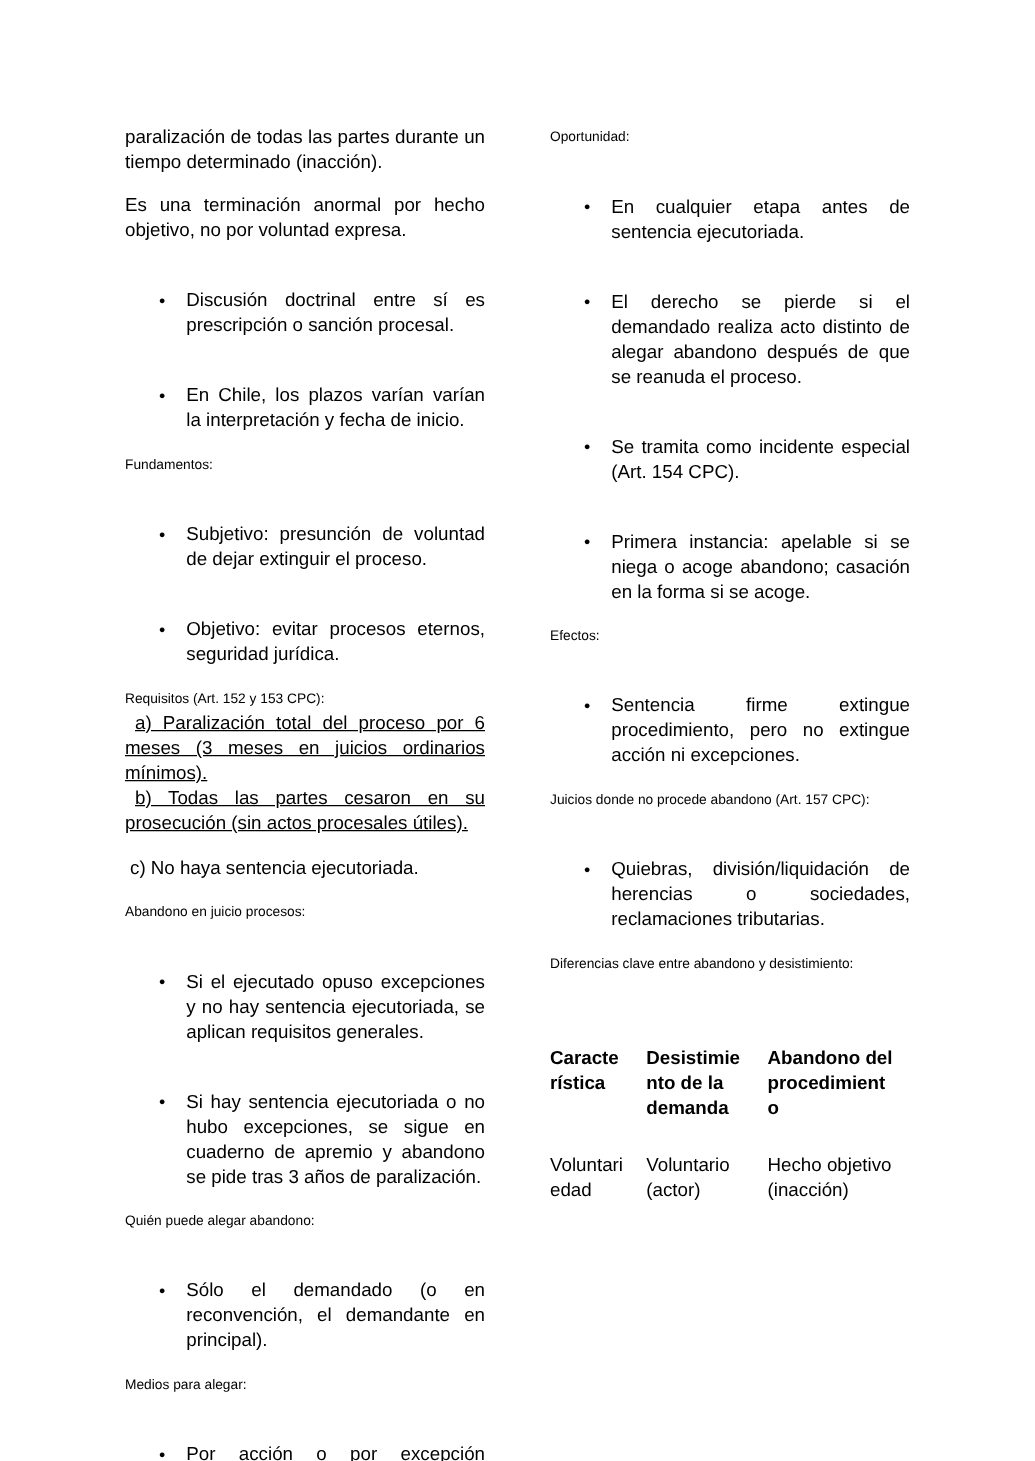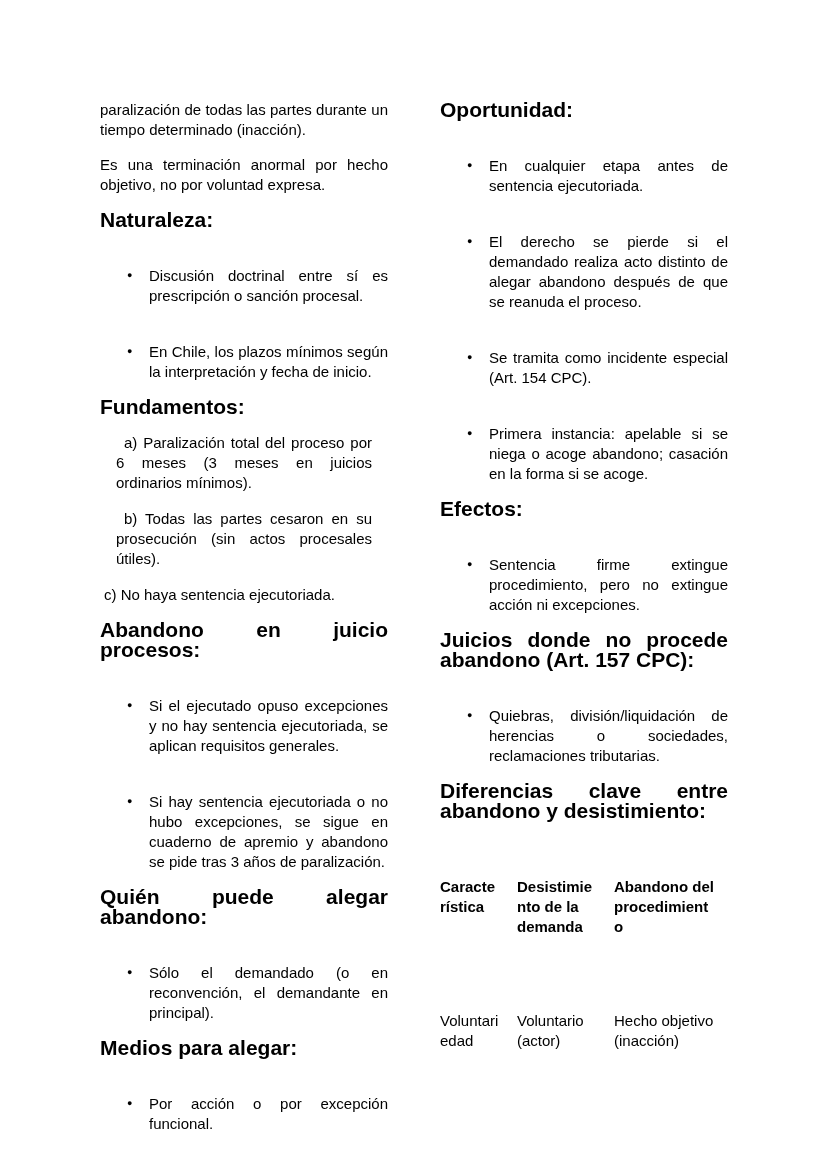--- a/index.html
+++ b/index.html
@@ -26,28 +26,28 @@
     background: #ffffff;
   }
   .col {
     flex: 0 0 288px;
     width: 288px;
   }
   .para {
     margin: 0 0 15px 0;
     text-align: justify;
   }
-  .para.tight { margin: 16px; }
-  .para.endgroup { margin: 0 0 15px 0; }
+  .para.tight { margin: 0; text-decoration: underline; }
+  .para.endgroup { margin: 16px 0 15px 0; }
   .indent-a { text-indent: 8px; }
   .indent-c { text-indent: 4px; }
   h3 {
-    font-size: 21px;
+    font-size: 11px;
     line-height: 20px;
-    font-weight: bold;
+    font-weight: normal;
     margin: 0 0 15px 0;
     text-align: justify;
   }
   h3.no-gap { margin: 0; }
   ul.bullets {
     list-style: none;
     margin: 0 0 15px 0;
     padding: 0;
   }
   ul.bullets li {
@@ -66,44 +66,48 @@
   }
   .table {
     margin-top: 56px;
   }
   .trow {
     display: grid;
     grid-template-columns: 77px 97px 114px;
   }
   .trow.head {
     font-weight: bold;
-    margin-bottom: 74px;
+    margin-bottom: 26px;
   }
   .tcell {
     white-space: pre-line;
     padding-right: 6px;
   }
 </style>
 </head>
 <body>
 
 <div class="page">
 
   <div class="col">
     <p class="para">paralización de todas las partes durante un tiempo determinado (inacción).</p>
     <p class="para">Es una terminación anormal por hecho objetivo, no por voluntad expresa.</p>
 
-    <h3>Naturaleza:</h3>
     <ul class="bullets">
       <li>Discusión doctrinal entre sí es prescripción o sanción procesal.</li>
-      <li>En Chile, los plazos mínimos según la interpretación y fecha de inicio.</li>
+      <li>En Chile, los plazos varían varían la interpretación y fecha de inicio.</li>
     </ul>
 
     <h3>Fundamentos:</h3>
+    <ul class="bullets">
+      <li>Subjetivo: presunción de voluntad de dejar extinguir el proceso.</li>
+      <li>Objetivo: evitar procesos eternos, seguridad jurídica.</li>
+    </ul>
 
+    <h3 class="no-gap">Requisitos (Art. 152 y 153 CPC):</h3>
     <p class="para tight indent-a">a) Paralización total del proceso por 6 meses (3 meses en juicios ordinarios mínimos).</p>
     <p class="para tight indent-a">b) Todas las partes cesaron en su prosecución (sin actos procesales útiles).</p>
     <p class="para endgroup indent-c">c) No haya sentencia ejecutoriada.</p>
 
     <h3>Abandono en juicio procesos:</h3>
     <ul class="bullets">
       <li>Si el ejecutado opuso excepciones y no hay sentencia ejecutoriada, se aplican requisitos generales.</li>
       <li>Si hay sentencia ejecutoriada o no hubo excepciones, se sigue en cuaderno de apremio y abandono se pide tras 3 años de paralización.</li>
     </ul>
 

